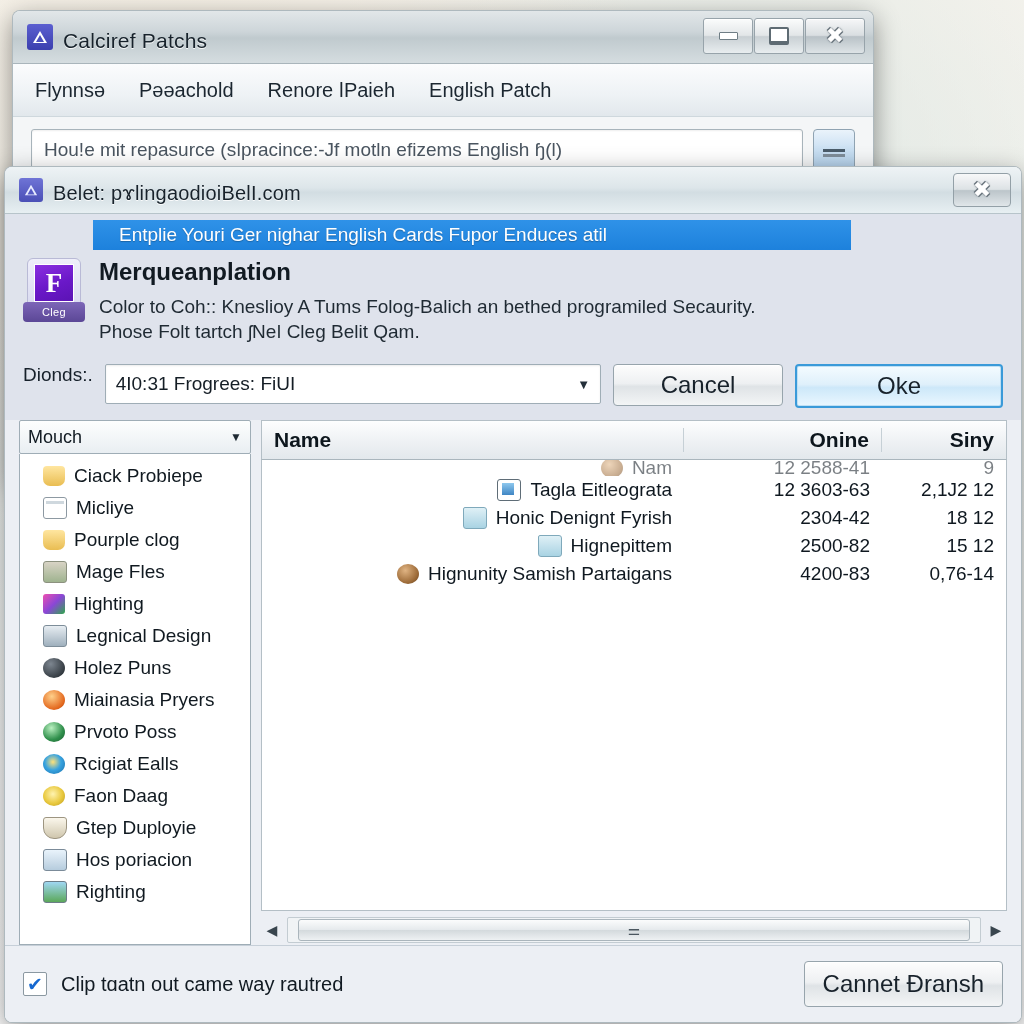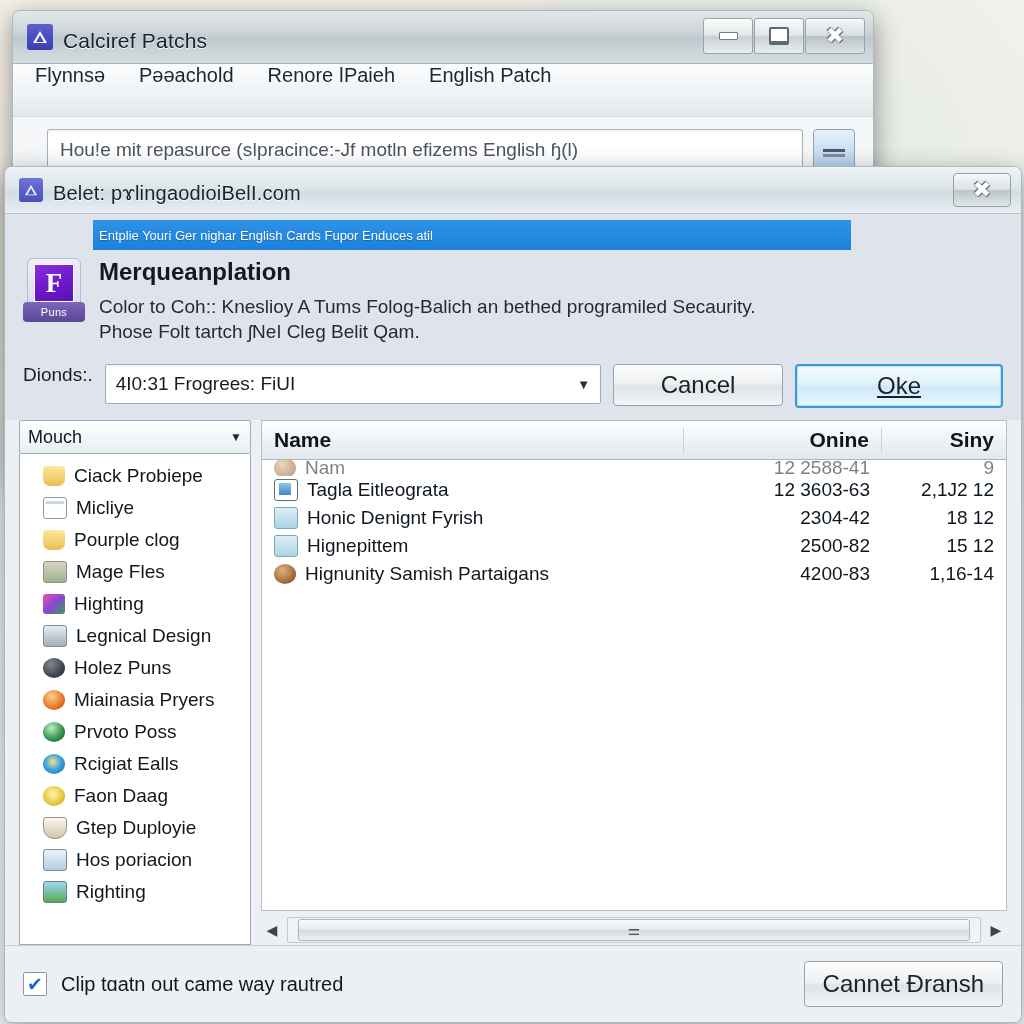--- a/index.html
+++ b/index.html
@@ -58,26 +58,26 @@
   .glyph-min{width:17px;height:6px;background:#fff;border:1px solid #6f7d85;border-radius:1px;}
   .glyph-max{width:16px;height:14px;border:2px solid #5e6b73;border-radius:2px;background:#fff;
      box-shadow:0 -4px 0 -2px #5e6b73 inset;}
   .glyph-x{color:#fff;font-size:22px;line-height:1;font-weight:bold;
      text-shadow:0 0 2px #55606a,1px 1px 0 #6d7880,-1px -1px 0 #6d7880;}
 
   
   #bgwin{left:12px;top:10px;width:860px;height:470px;}
   #bgwin .body{background:#f4f6f7;height:100%;}
   .menubar{
-    height:52px;display:flex;align-items:flex-start;gap:34px;padding:0 22px;
+    height:52px;display:flex;align-items:center;gap:34px;padding:0 22px;
     background:linear-gradient(180deg,#fbfcfd 0%,#eef2f5 60%,#e2e8ec 100%);
     border-bottom:1px solid #cfd8dd;
   }
   .menuitem{font-size:20px;color:#1b2630;white-space:nowrap;}
-  .addrrow{display:flex;align-items:center;gap:10px;padding:12px 18px 8px 18px;margin-left:16px;}
+  .addrrow{display:flex;align-items:center;gap:10px;padding:12px 18px 8px 18px;}
   .addrbox{
     flex:1;height:40px;background:#fff;border:1px solid #a8b4bb;border-radius:3px;
     display:flex;align-items:center;padding:0 12px;font-size:19px;color:#4a5560;
     box-shadow:0 1px 2px rgba(0,0,0,.07) inset;
   }
   .spinbtn{
     width:40px;height:40px;border:1px solid #8fa3b2;border-radius:4px;
     background:linear-gradient(180deg,#eaf3fb 0%,#c9dff2 50%,#aecde8 100%);
     display:flex;align-items:center;justify-content:center;
   }
@@ -103,21 +103,21 @@
     border:1px solid #93a0a7;border-radius:4px;display:flex;align-items:center;justify-content:center;
   }
 
   
   .desc-region{position:relative;padding:8px 0 0 0;background:#dfe3ec;}
   .hl-band{
     position:absolute;left:88px;top:6px;width:746px;height:30px;
     background:linear-gradient(180deg,#2f92e8 0%,#1d81dc 100%);
     display:flex;align-items:center;padding:0 6px;
   }
-  .hl-band span{color:#fff;font-size:13px;white-space:nowrap;text-shadow:0 1px 1px rgba(0,0,0,.25);}
+  .hl-band span{color:#fff;font-size:19px;white-space:nowrap;text-shadow:0 1px 1px rgba(0,0,0,.25);margin-left:20px;}
   .desc-inner{display:flex;gap:14px;padding:34px 18px 12px 18px;}
   .app-icon{
     width:62px;height:68px;flex:0 0 auto;position:relative;
   }
   .app-icon .plate{
     position:absolute;left:4px;top:2px;width:52px;height:50px;border-radius:6px;
     background:linear-gradient(180deg,#efeffa 0%,#d8d9ef 100%);
     border:1px solid #b9bad6;
   }
   .app-icon .sq{
@@ -150,21 +150,20 @@
     height:40px;min-width:132px;padding:0 18px;border-radius:4px;
     border:1px solid #97a4ac;
     background:linear-gradient(180deg,#fdfdfd 0%,#eef0f2 46%,#dfe3e6 54%,#f3f5f6 100%);
     font-size:24px;color:#18222b;display:flex;align-items:center;justify-content:center;
     box-shadow:0 1px 0 rgba(255,255,255,.9) inset;
   }
   .btn.primary{
     border:2px solid #3a9ad9;min-width:168px;
     background:linear-gradient(180deg,#f4fbff 0%,#dff0fb 46%,#cde8f9 54%,#eaf7ff 100%);
     box-shadow:0 0 0 1px #bfe0f4 inset;
-    text-decoration:underline;
   }
 
   
   .panes{flex:1;display:flex;gap:10px;padding:0 14px 0 14px;min-height:0;}
   .leftpane{width:232px;display:flex;flex-direction:column;min-height:0;}
   .lp-combo{
     height:32px;background:linear-gradient(180deg,#fdfefe 0%,#e9eef2 100%);
     border:1px solid #9fadb6;border-radius:2px;display:flex;align-items:center;
     padding:0 8px;font-size:18px;color:#111a22;position:relative;
   }
@@ -186,21 +185,21 @@
   .gh{font-size:21px;font-weight:bold;color:#0d161d;padding:0 12px;box-sizing:border-box;}
   .gh.name{flex:1;border-right:1px solid #c6d0d6;}
   .gh.c2{width:198px;text-align:right;border-right:1px solid #c6d0d6;}
   .gh.c3{width:124px;text-align:right;}
   .grid-body{
     flex:1;background:#fff;border:1px solid #b4bfc6;border-top:none;overflow:hidden;min-height:0;
   }
   .grow{display:flex;align-items:center;height:28px;}
   .grow.clipped{height:16px;overflow:hidden;opacity:.55;}
   .gc{font-size:19px;color:#0f1820;padding:0 12px;box-sizing:border-box;white-space:nowrap;}
-  .gc.name{flex:1;display:flex;align-items:center;gap:9px;}
+  .gc.name{flex:1;display:flex;align-items:center;gap:9px;justify-content:flex-end;}
   .gc.c2{width:198px;text-align:right;}
   .gc.c3{width:124px;text-align:right;}
 
   .hscroll{
     height:30px;display:flex;align-items:center;gap:4px;margin:4px 0 0 0;
   }
   .hs-arrow{width:22px;height:24px;display:flex;align-items:center;justify-content:center;
     font-size:14px;color:#39454e;}
   .hs-track{flex:1;height:24px;background:#f0f3f5;border:1px solid #c3ccd2;border-radius:2px;
     display:flex;align-items:center;}
@@ -319,21 +318,21 @@
     </div>
 
     <div class="desc-region">
       <div class="hl-band">
         <span>Entplie Youri Ger nighar English Cards Fupor Enduces atil</span>
       </div>
       <div class="desc-inner">
         <div class="app-icon">
           <div class="plate"></div>
           <div class="sq">F</div>
-          <div class="ribbon">Puns</div>
+          <div class="ribbon">Cleg</div>
         </div>
         <div class="desc-txt">
           <div class="desc-h">Merqueanplation</div>
           <div class="desc-p">Color to Coh:: Kneslioy A Tums Folog-Balich an bethed programiled Secaurity.</div>
           <div class="desc-p">Phose Folt tartch ʃNeǀ Cleg Belit Qam.</div>
         </div>
       </div>
     </div>
 
     <div class="combo-row">
@@ -450,21 +449,21 @@
               </span>
               <span class="gc c2">2500-82</span>
               <span class="gc c3">15 12</span>
             </div>
             <div class="grow">
               <span class="gc name">
                 <span class="ico i-nuts"></span>
                 <span>Hignunity Samish Partaigans</span>
               </span>
               <span class="gc c2">4200-83</span>
-              <span class="gc c3">1,16-14</span>
+              <span class="gc c3">0,76-14</span>
             </div>
           </div>
         <div class="hscroll">
           <div class="hs-arrow">◀</div>
           <div class="hs-track">
             <div class="hs-thumb">
               <span>⚌</span>
             </div>
           </div>
           <div class="hs-arrow">▶</div>

